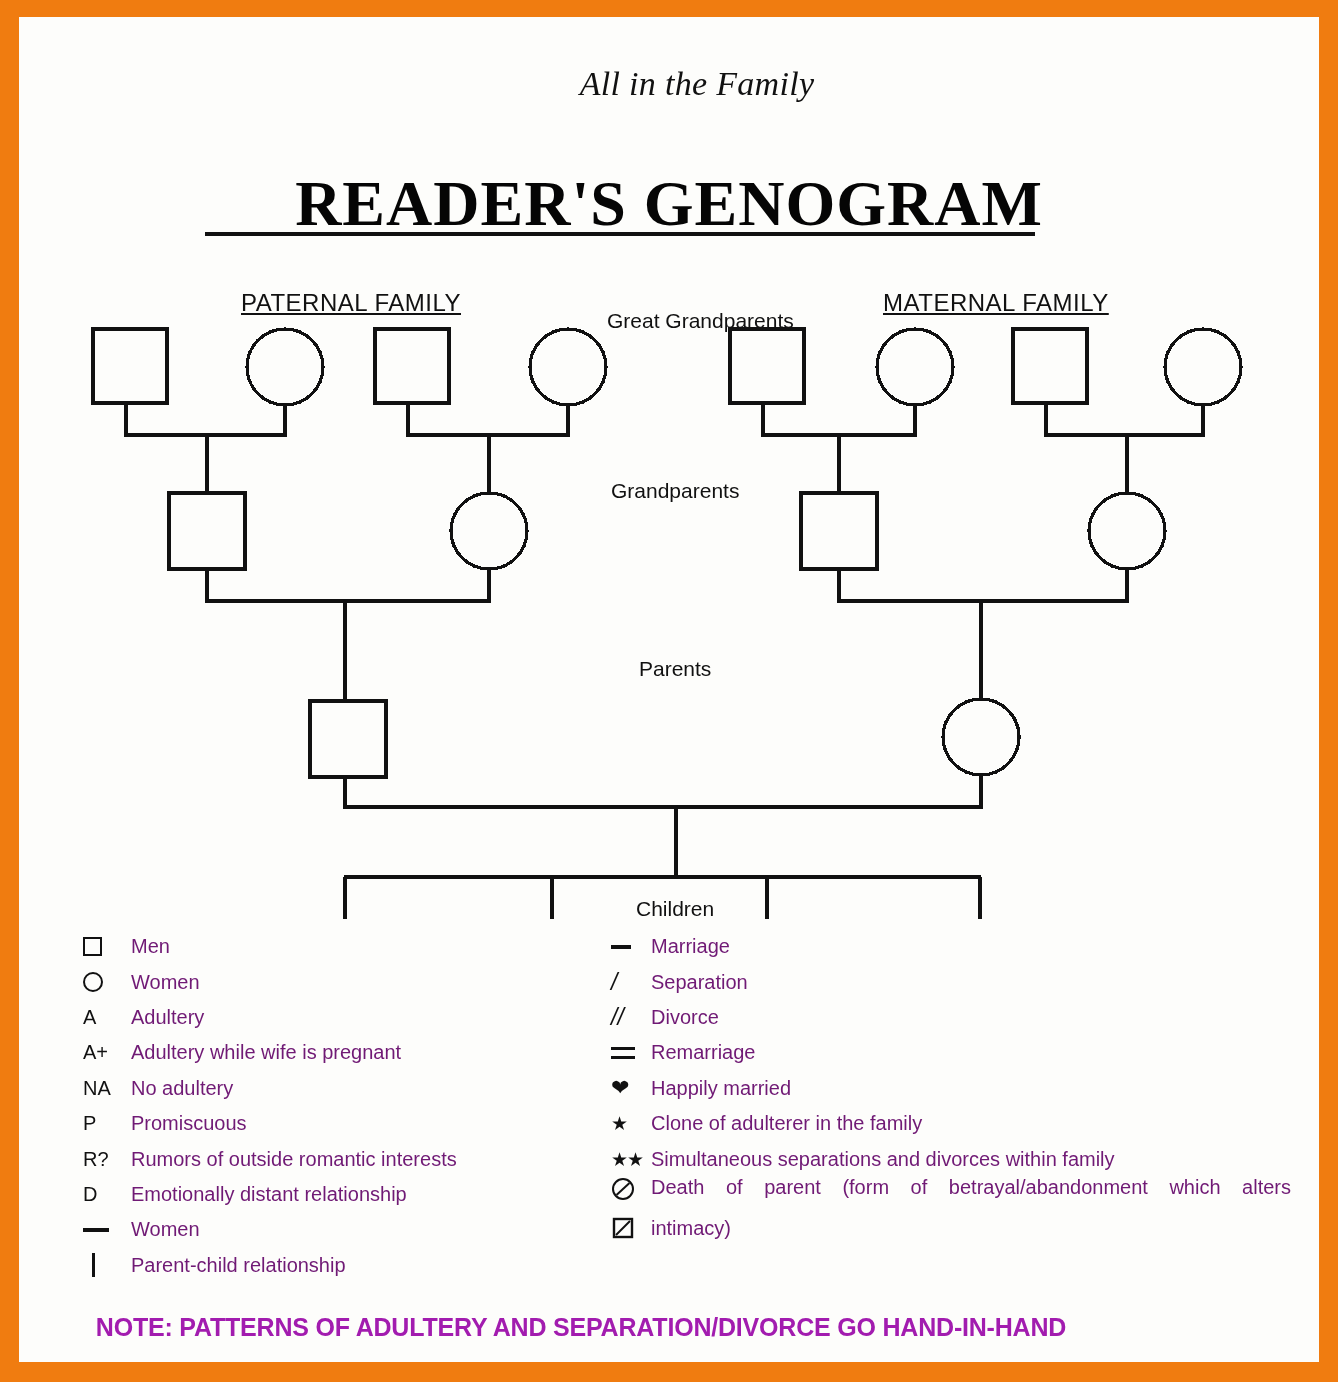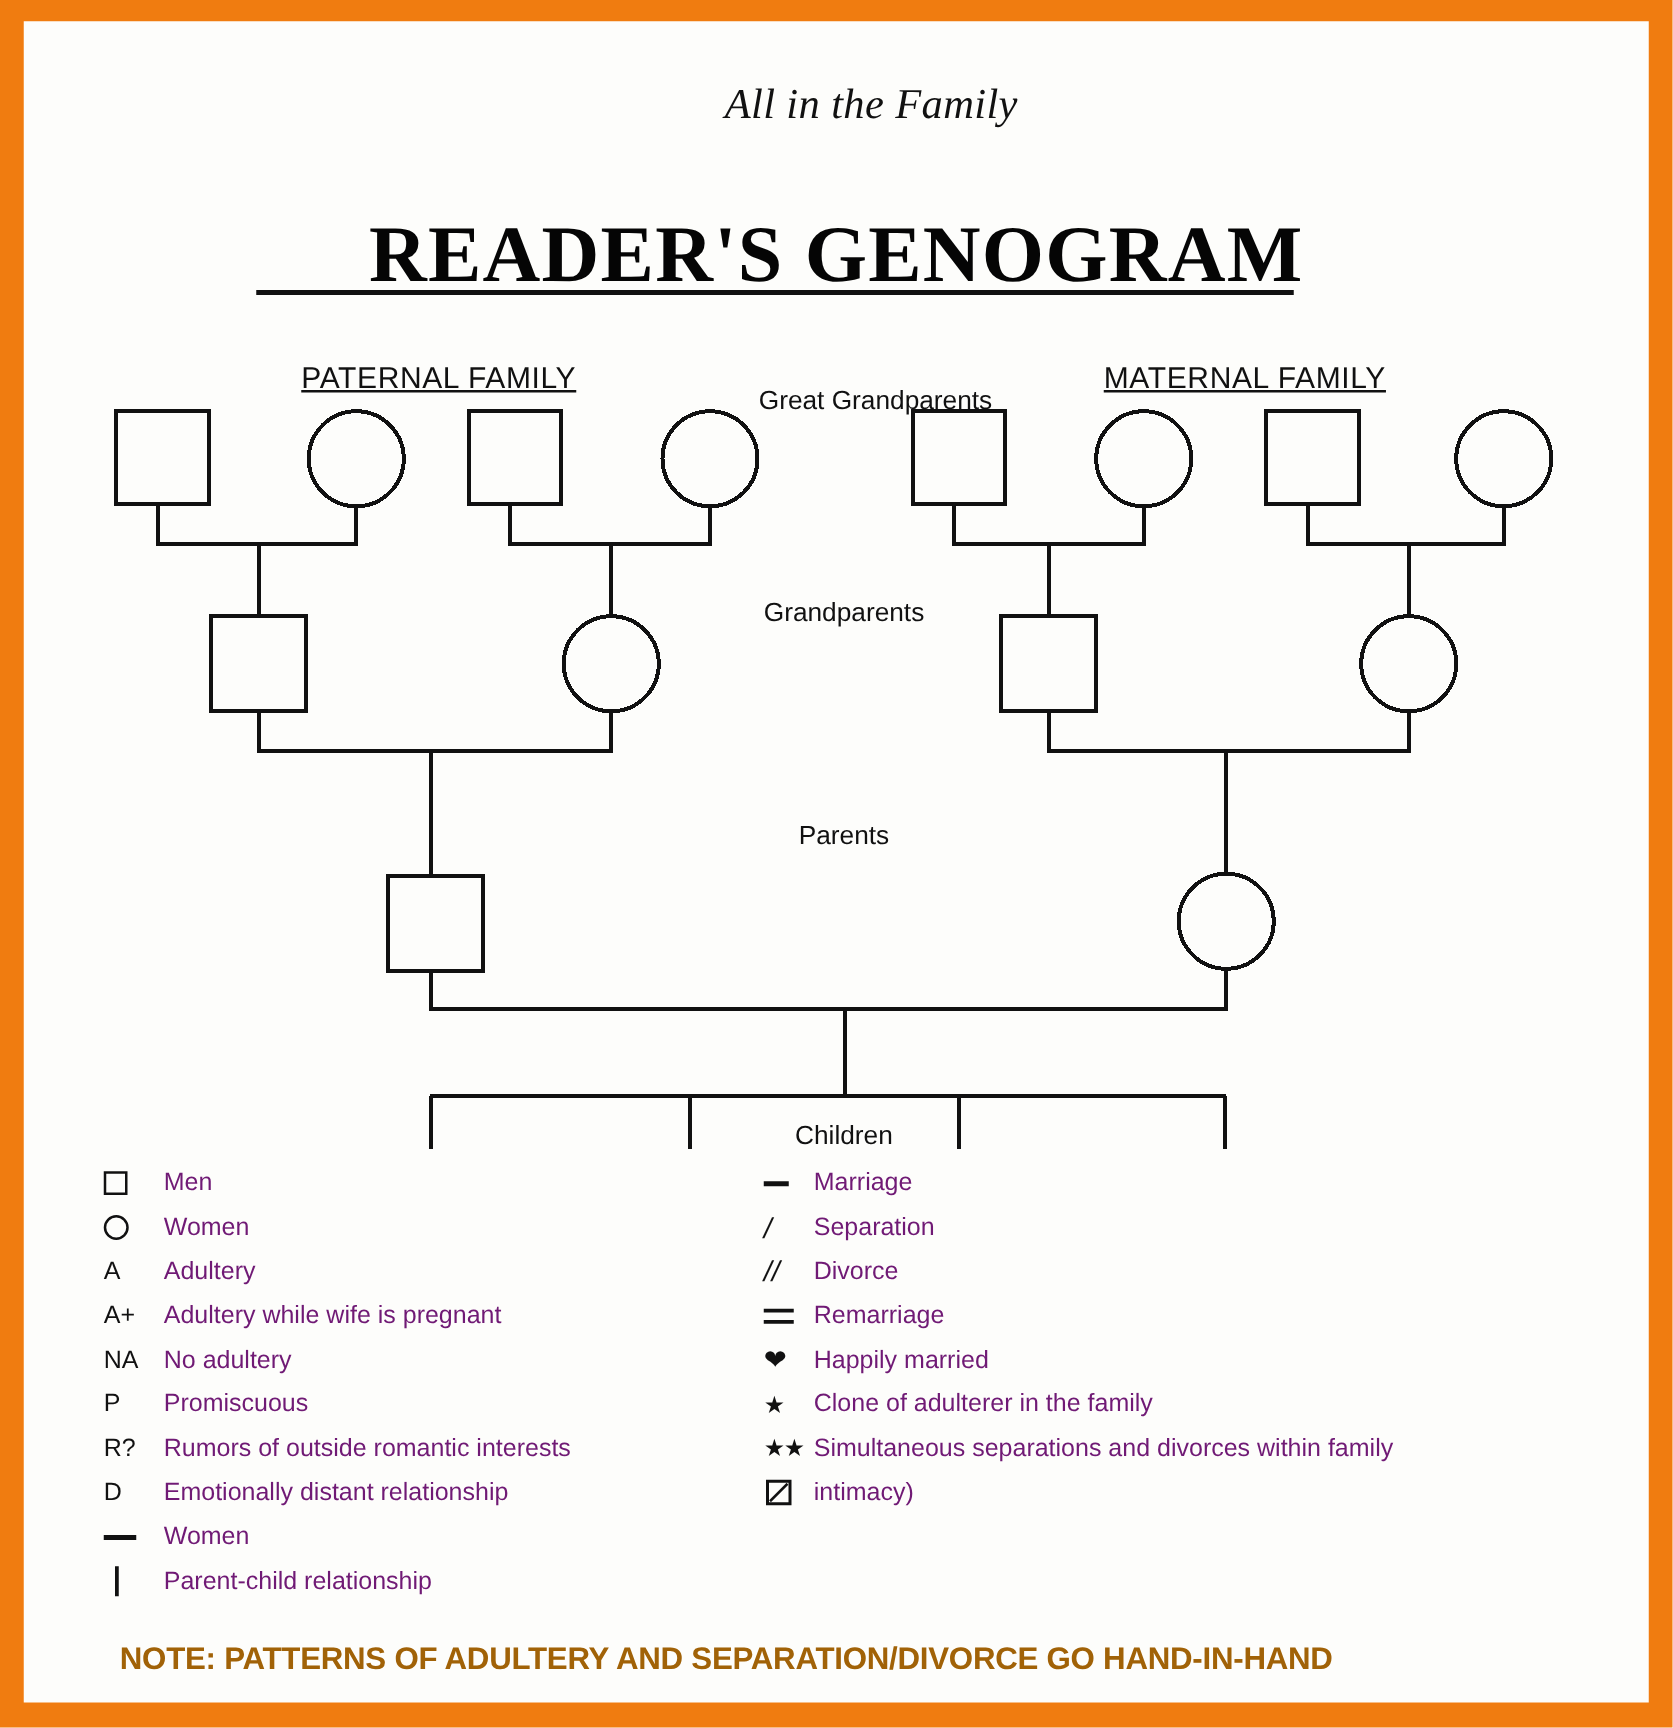--- a/index.html
+++ b/index.html
@@ -173,21 +173,21 @@
     line-height: 1.05;
   }
   #note {
     position: absolute;
     left: 0;
     top: 1296px;
     width: 1124px;
     text-align: center;
     font-size: 25px;
     font-weight: bold;
-    color: #a16207;
+    color: #a21caf;
     letter-spacing: -0.2px;
   }
 </style>
 </head>
 <body>
 
 <div id="page">
   <div id="sheet">
 
     <div id="subtitle">All in the Family</div>
@@ -353,20 +353,29 @@
         <div class="legrow">
           <span class="legsym r star">★</span>
           <span class="legtxt">Clone of adulterer in the family</span>
         </div>
 
         <div class="legrow">
           <span class="legsym r stars">★★</span>
           <span class="legtxt">Simultaneous separations and divorces within family</span>
         </div>
 
+        <div class="legrow" style="height:34px; align-items:flex-start;">
+          <span class="legsym r">
+            <svg width="24" height="24" viewBox="0 0 24 24">
+              <circle cx="12" cy="12" r="10" fill="none" stroke="#111" stroke-width="2"></circle>
+              <line x1="5.5" y1="18" x2="18.5" y2="6" stroke="#111" stroke-width="2"></line>
+            </svg>
+          </span>
+          <span class="legtxt justified">Death of parent (form of betrayal/abandonment which alters</span>
+        </div>
 
         <div class="legrow">
           <span class="legsym r">
             <svg width="24" height="24" viewBox="0 0 24 24">
               <rect x="3" y="3" width="18" height="18" fill="none" stroke="#111" stroke-width="2.4"></rect>
               <line x1="5" y1="19" x2="19" y2="5" stroke="#111" stroke-width="2"></line>
             </svg>
           </span>
           <span class="legtxt">intimacy)</span>
         </div>

